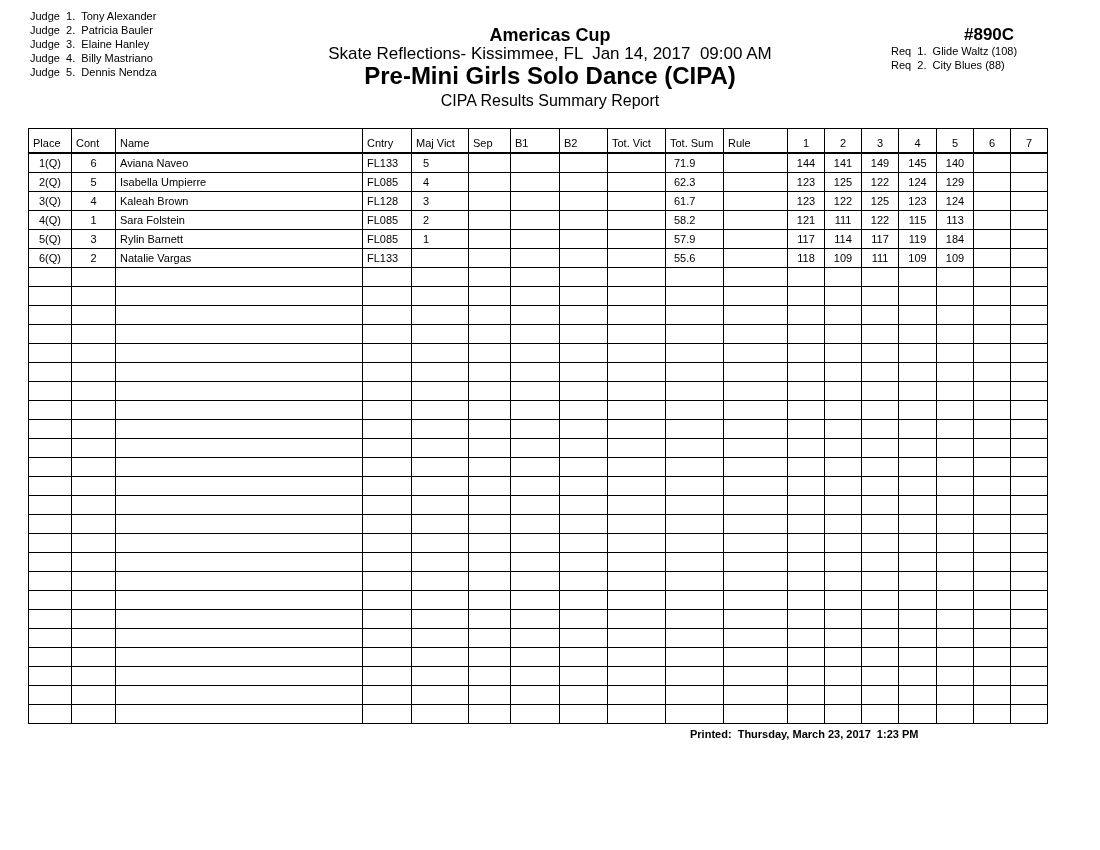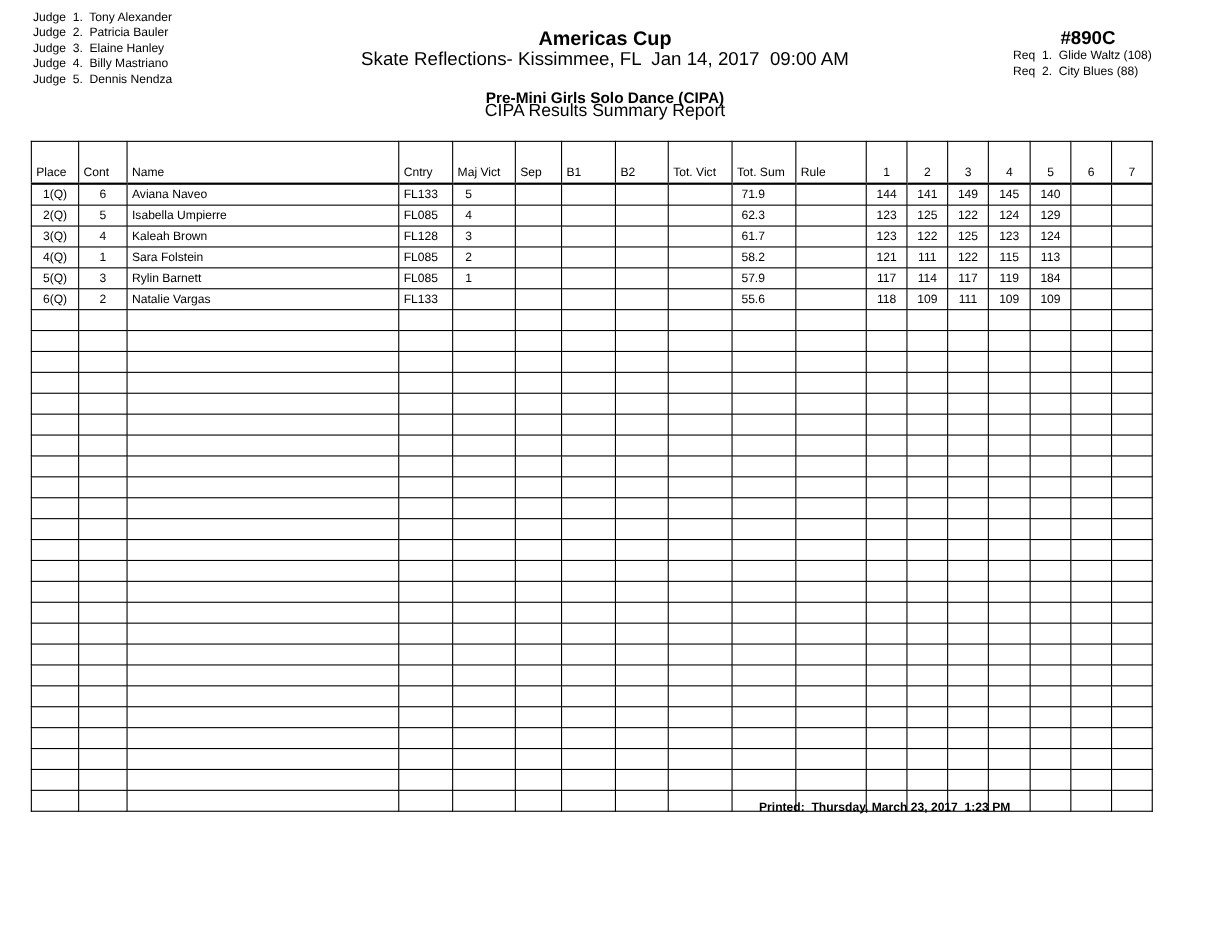--- a/index.html
+++ b/index.html
@@ -5,37 +5,37 @@
   html, body { margin: 0; padding: 0; background: #ffffff; }
   body {
     width: 1100px; height: 850px; position: relative; overflow: hidden;
     font-family: "Liberation Sans", sans-serif; color: #000;
   }
   .judges { position: absolute; left: 30px; top: 9px; font-size: 11px; line-height: 14px; }
   .judges .j { white-space: pre; }
   .hdr-center { position: absolute; left: 300px; width: 500px; text-align: center; }
   .title { top: 24px; font-size: 18px; font-weight: bold; line-height: 22px; }
   .venue { top: 45px; font-size: 17px; line-height: 18px; }
-  .event { top: 64px; font-size: 14px; font-weight: bold; line-height: 23px; margin-top: 14px; }
+  .event { top: 64px; font-size: 24px; font-weight: bold; line-height: 23px; }
   .subtitle { top: 91px; font-size: 16px; line-height: 20px; }
   .code { position: absolute; left: 964px; top: 25px; font-size: 17px; font-weight: bold; line-height: 20px; }
   .reqs { position: absolute; left: 891px; top: 44px; font-size: 11px; line-height: 14px; }
-  .reqs .r { white-space: pre; margin-left: 30px; }
+  .reqs .r { white-space: pre; }
 
   table.results {
     position: absolute; left: 28px; top: 128px;
     border-collapse: collapse; table-layout: fixed;
     font-size: 11px;
   }
   table.results td, table.results th {
     border: 1px solid #000; padding: 0 0 0 4px; height: 18px;
     white-space: nowrap; overflow: hidden; font-weight: normal;
     vertical-align: middle;
   }
-  table.results thead th { height: 19px; text-align: left; border-bottom: 2px solid #000; padding-top: 18px; }
+  table.results thead th { height: 19px; text-align: left; border-bottom: 2px solid #000; padding-top: 4px; }
   table.results thead th.c { text-align: center; padding-left: 0; }
   table.results td.c { text-align: center; padding-left: 0; }
   table.results td.ind { padding-left: 11px; }
   table.results td.num { padding-left: 8px; }
   table.results { border: 1px solid #000; }
 
   .printed { position: absolute; left: 690px; top: 728px; font-size: 11px; white-space: pre; font-weight: bold; }
 </style>
 </head>
 <body>

